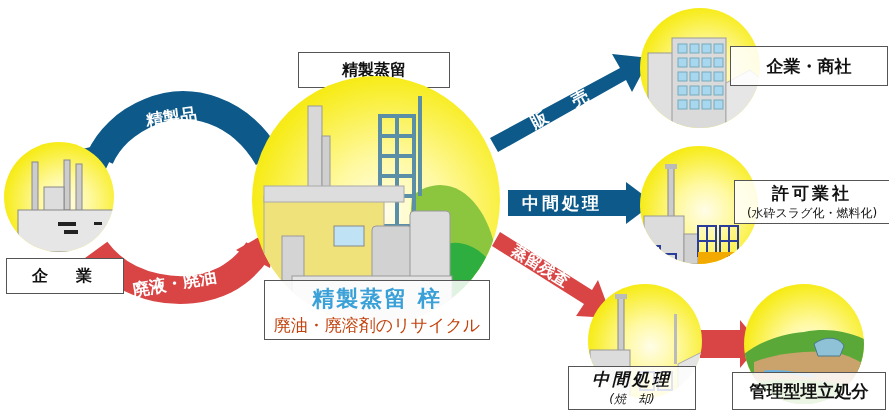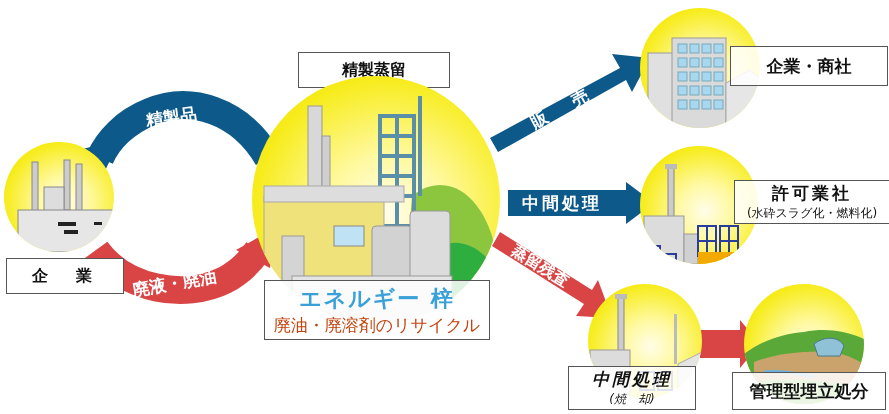--- a/index.html
+++ b/index.html
@@ -89,21 +89,21 @@
     <rect x="12" y="110" width="140" height="16" fill="#ddd" stroke="#aaa"></rect>
     <rect x="82" y="150" width="30" height="20" fill="#bfe3f5" stroke="#888"></rect>
 
     <rect x="120" y="150" width="40" height="80" rx="4" fill="#d2d2d2" stroke="#999"></rect>
     <rect x="158" y="135" width="40" height="95" rx="4" fill="#dcdcdc" stroke="#999"></rect>
     <rect x="30" y="160" width="22" height="70" fill="#d4d4d4" stroke="#999"></rect>
     <rect x="40" y="200" width="160" height="48" fill="#e4e4e4" stroke="#999"></rect>
   </svg>
 </div>
 <div class="label-box trans" style="left:264px; top:280px; width:226px; height:60px;">
-  <span style="color:#3aa0d8; font-size:22px; font-weight:bold; letter-spacing:2px;">エネルギー 梓</span>
+  <span style="color:#3aa0d8; font-size:22px; font-weight:bold; letter-spacing:2px;">精製蒸留 梓</span>
   <span style="font-size:17px; font-weight:normal; color:#c2410c;">廃油・廃溶剤のリサイクル</span>
 </div>
 
 <div class="circle" style="left:640px; top:8px; width:120px; height:120px;">
   <svg width="120" height="120">
     <rect x="8" y="45" width="30" height="80" fill="#e0e0e0" stroke="#999"></rect>
     <rect x="32" y="30" width="54" height="100" fill="#dadada" stroke="#999"></rect>
     <g fill="#a8d8f0" stroke="#7ab">
       <rect x="38" y="36" width="9" height="9"></rect>
         <rect x="50" y="36" width="9" height="9"></rect>

